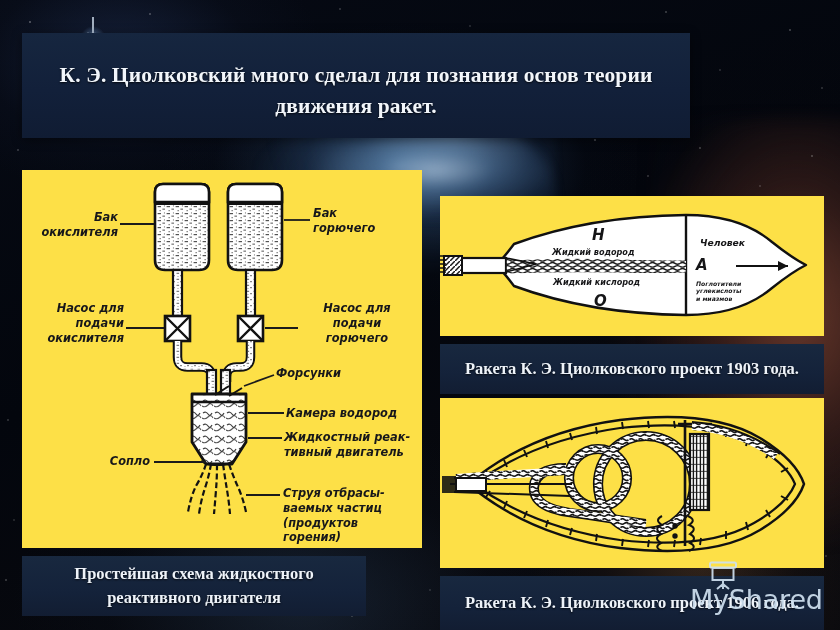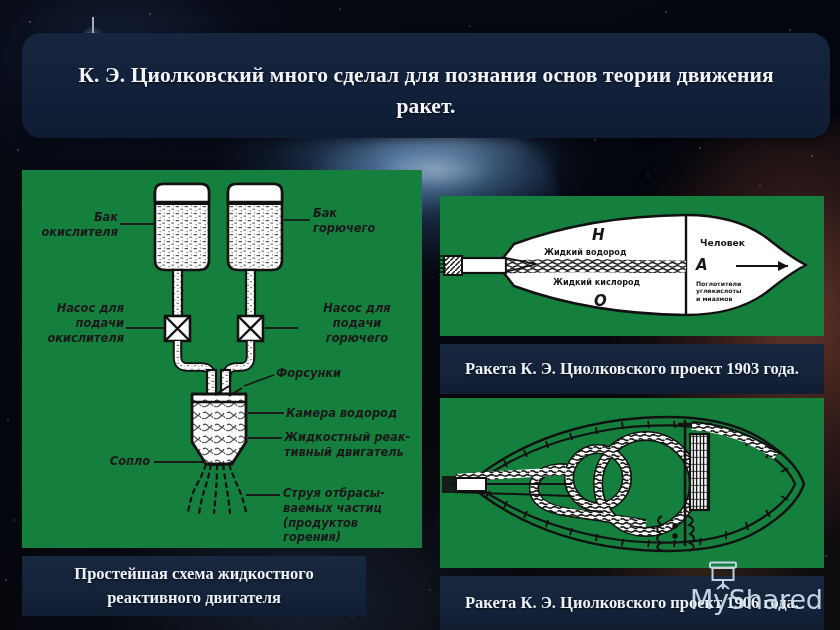--- a/index.html
+++ b/index.html
@@ -95,42 +95,41 @@
     background:radial-gradient(circle, rgba(255,255,255,1) 0%, rgba(200,225,255,.75) 18%, rgba(120,170,230,.28) 40%, rgba(0,0,0,0) 70%);
   }
   .big-star::before, .big-star::after {
     content:""; position:absolute; background:rgba(225,240,255,.70);
   }
   .big-star::before { left:-10px; top:12px; width:46px; height:1.5px; }
   .big-star::after { left:12px; top:-9px; width:1.5px; height:44px; }
 
   
   #title-banner {
-    position:absolute; left:22px; top:33px; width:808px; height:105px;
+    position:absolute; left:22px; top:33px; width:668px; height:105px;
     background:linear-gradient(180deg,#16263f 0%,#12203a 55%,#101c33 100%);
     display:flex; align-items:center; justify-content:center;
     padding:20px 34px 10px;
     box-shadow:0 2px 10px rgba(0,0,0,.45);
-    border-radius:19px;
   }
   #title-banner .title-text {
     color:#f2f6fb;
     font-family:"Liberation Serif", serif;
     font-weight:700;
     font-size:21.5px;
     line-height:1.42;
     text-align:center;
     letter-spacing:.1px;
     text-shadow:0 1px 2px rgba(0,0,0,.8);
   }
 
   
   .figure-panel {
     position:absolute;
-    background:#15803d;
+    background:#fde047;
     overflow:hidden;
   }
   #panel-engine  { left:22px;  top:170px; width:400px; height:378px; }
   #panel-1903    { left:440px; top:196px; width:384px; height:140px; }
   #panel-1914    { left:440px; top:398px; width:384px; height:170px; }
 
   
   .caption-banner {
     position:absolute;
     background:linear-gradient(180deg,#18283f 0%,#14223a 60%,#121d32 100%);
@@ -176,20 +175,21 @@
     color:#17171a;
     white-space:pre-line;
   }
   .eng-label.right { text-align:left; }
   .eng-label.left  { text-align:right; }
 
   
   .r03-txt {
     position:absolute;
     font-family:"DejaVu Sans", sans-serif;
+    font-style:italic;
     font-weight:700;
     color:#151517;
     white-space:pre-line;
     line-height:1.22;
   }
   .r03-big { font-size:15px; font-style:italic; font-weight:700; }
   .r03-mid { font-size:8.1px; }
   .r03-sml { font-size:6.1px; }
 
   svg { display:block; }
@@ -378,21 +378,21 @@
       </g>
 
       <g>
         <path d="M296 70 H348" stroke="#111111" stroke-width="2.2"></path>
         <path d="M348 70 L338 65 L338 75 Z" fill="#111111"></path>
       </g>
     </svg>
 
     <div class="r03-txt r03-big" style="left:152px; top:30px;">Н</div>
 
-    <div class="r03-txt r03-mid" style="left:104px; top:52px;text-align:right;">Жидкий водород</div>
+    <div class="r03-txt r03-mid" style="left:112px; top:52px;text-align:right;">Жидкий водород</div>
 
     <div class="r03-txt r03-mid" style="left:113px; top:82px;">Жидкий кислород</div>
 
     <div class="r03-txt r03-big" style="left:154px; top:96px;">О</div>
 
     <div class="r03-txt r03-mid" style="left:260px; top:41px; font-size:9.2px;">Человек</div>
 
     <div class="r03-txt r03-big" style="left:256px; top:60px;">А</div>
 
     <div class="r03-txt r03-sml" style="left:256px; top:84px; width:80px;">Поглотители

